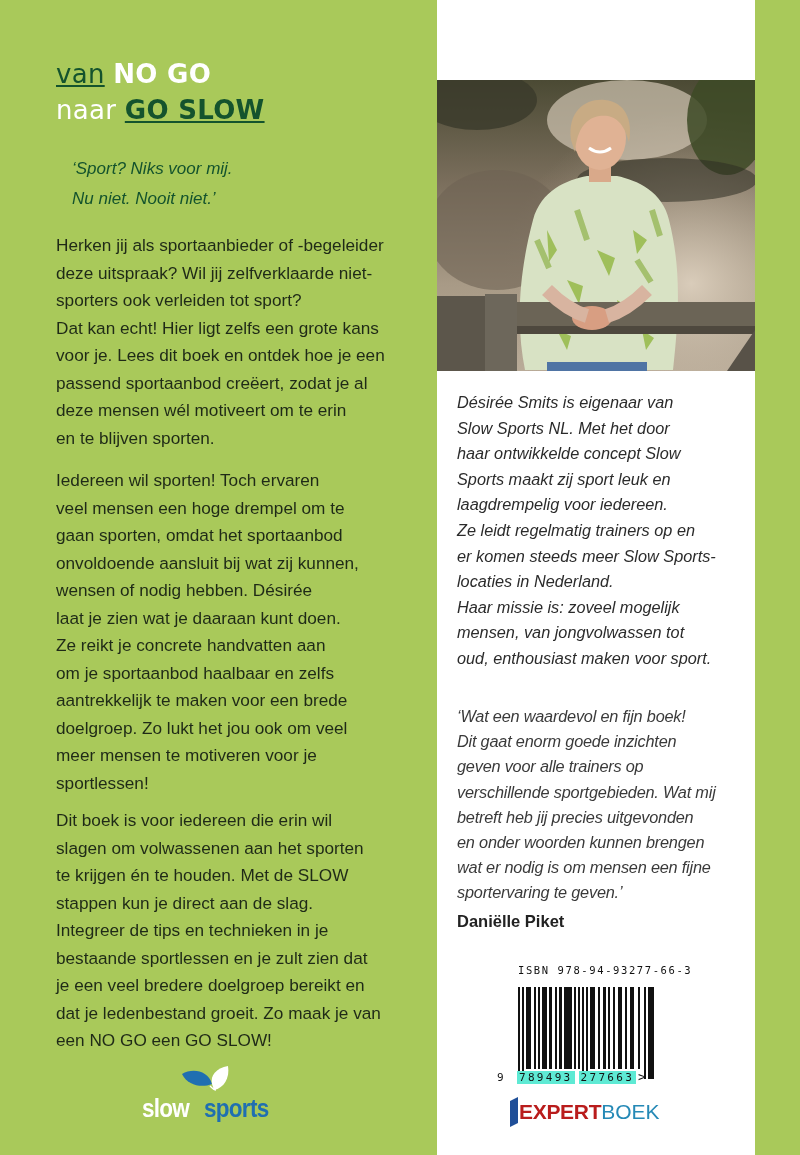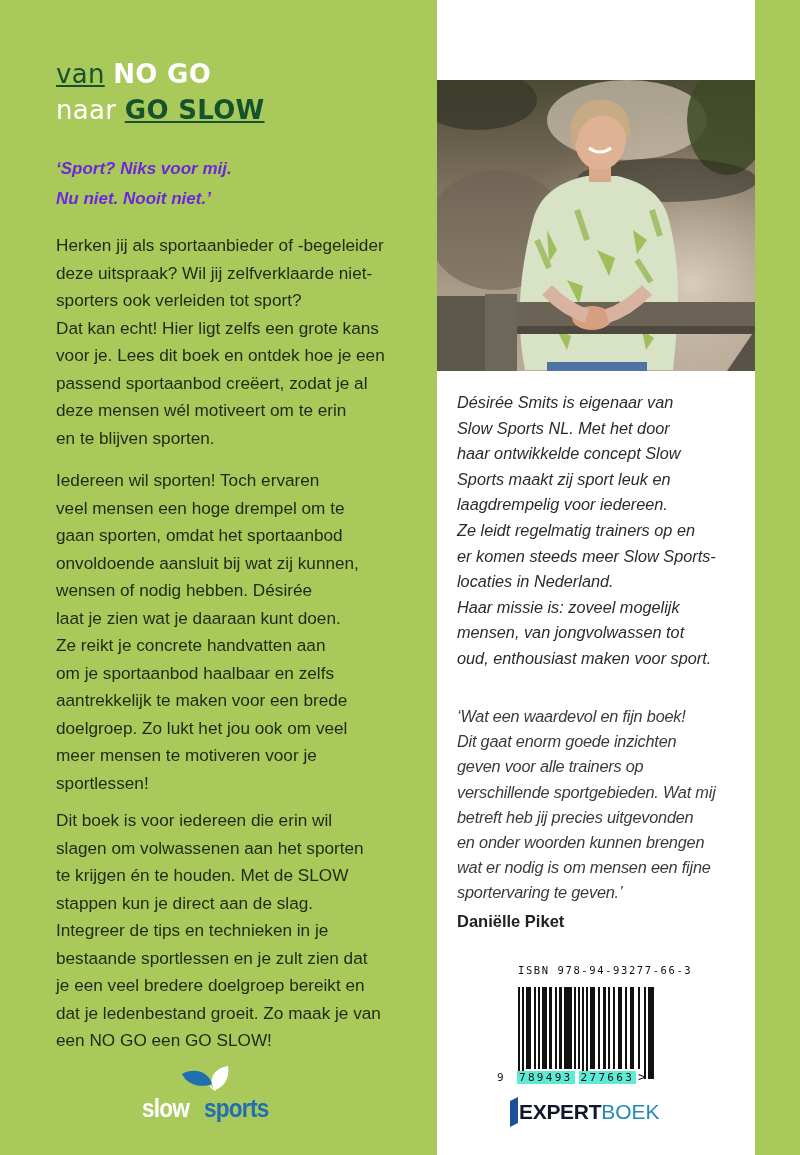--- a/index.html
+++ b/index.html
@@ -25,24 +25,25 @@
     }
     .title-line .blue { color: #14532d; text-decoration: underline; }
     .title-line .white { color: #ffffff; }
     .title-line .light { font-weight: normal; }
     .title-line .heavy { font-weight: bold; }
 
     .quote {
       margin-top: 26px;
       font-family: "Liberation Sans", sans-serif;
       font-style: italic;
-      font-weight: bold;
+      font-weight: normal;
       font-size: 17px;
       line-height: 30px;
-      color: #6d28d9;
+      color: #14532d;
+      margin-left: 16px;
     }
     .para {
       font-family: "Liberation Sans", sans-serif;
       font-size: 17.2px;
       line-height: 27.5px;
       color: #1f2a17;
       white-space: nowrap;
     }
     .para .ln { display: block; }
     .para.p1 { margin-top: 18px; }
@@ -159,21 +160,21 @@
       left: 73px;
       top: 1094px;
       height: 36px;
       display: flex;
       align-items: center;
     }
     .expert-logo .exp {
       font-family: "Liberation Sans", sans-serif;
       font-weight: bold;
       font-size: 21px;
-      color: #0f172a;
+      color: #b91c1c;
       letter-spacing: -0.3px;
     }
     .expert-logo .boek {
       font-family: "Liberation Sans", sans-serif;
       font-size: 21px;
       color: #2589b6;
       letter-spacing: 0px;
     }
     .expert-logo .e-mark {
       display: inline-block;

